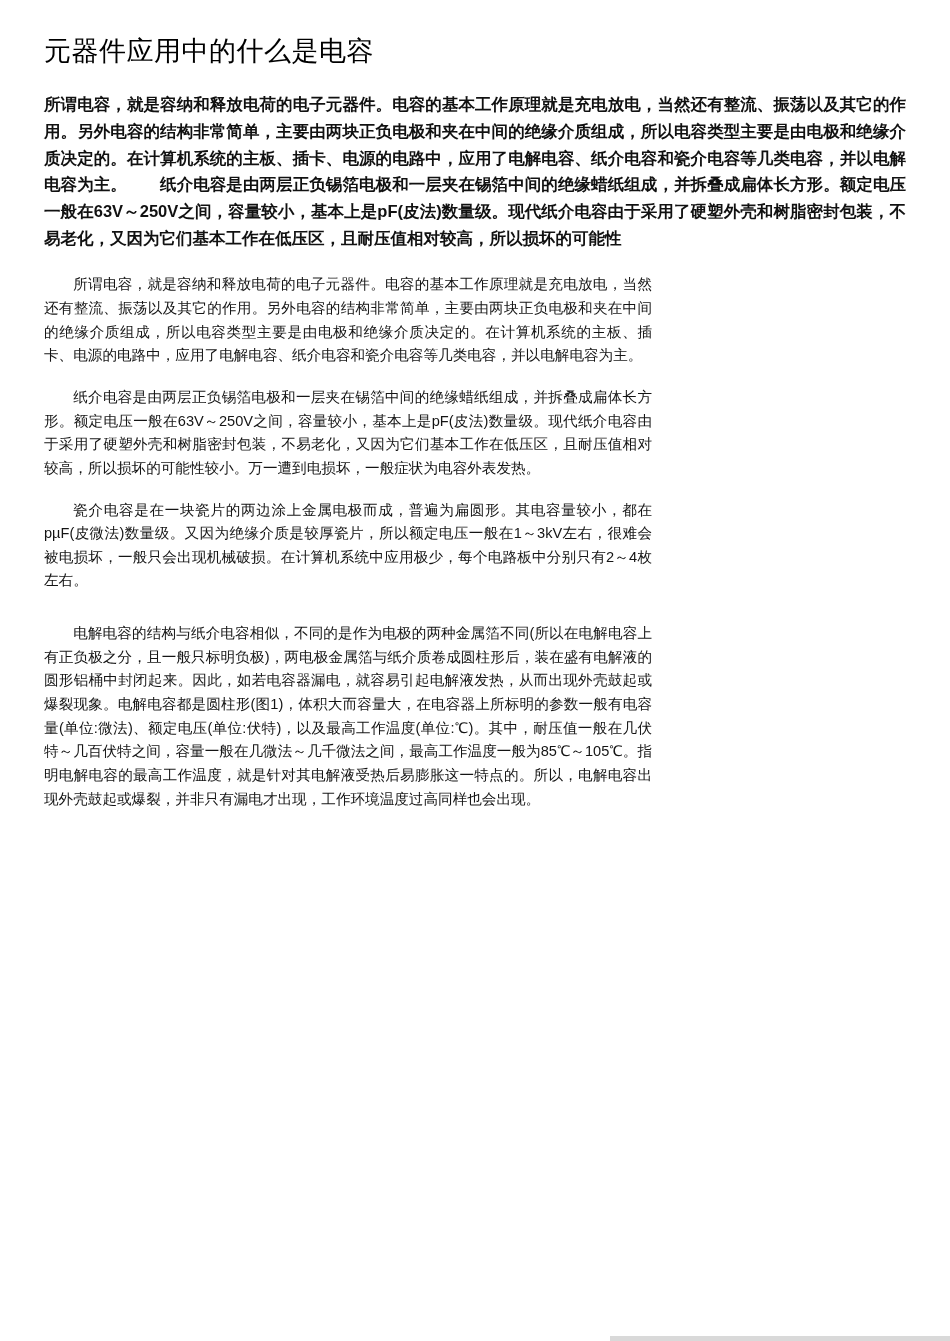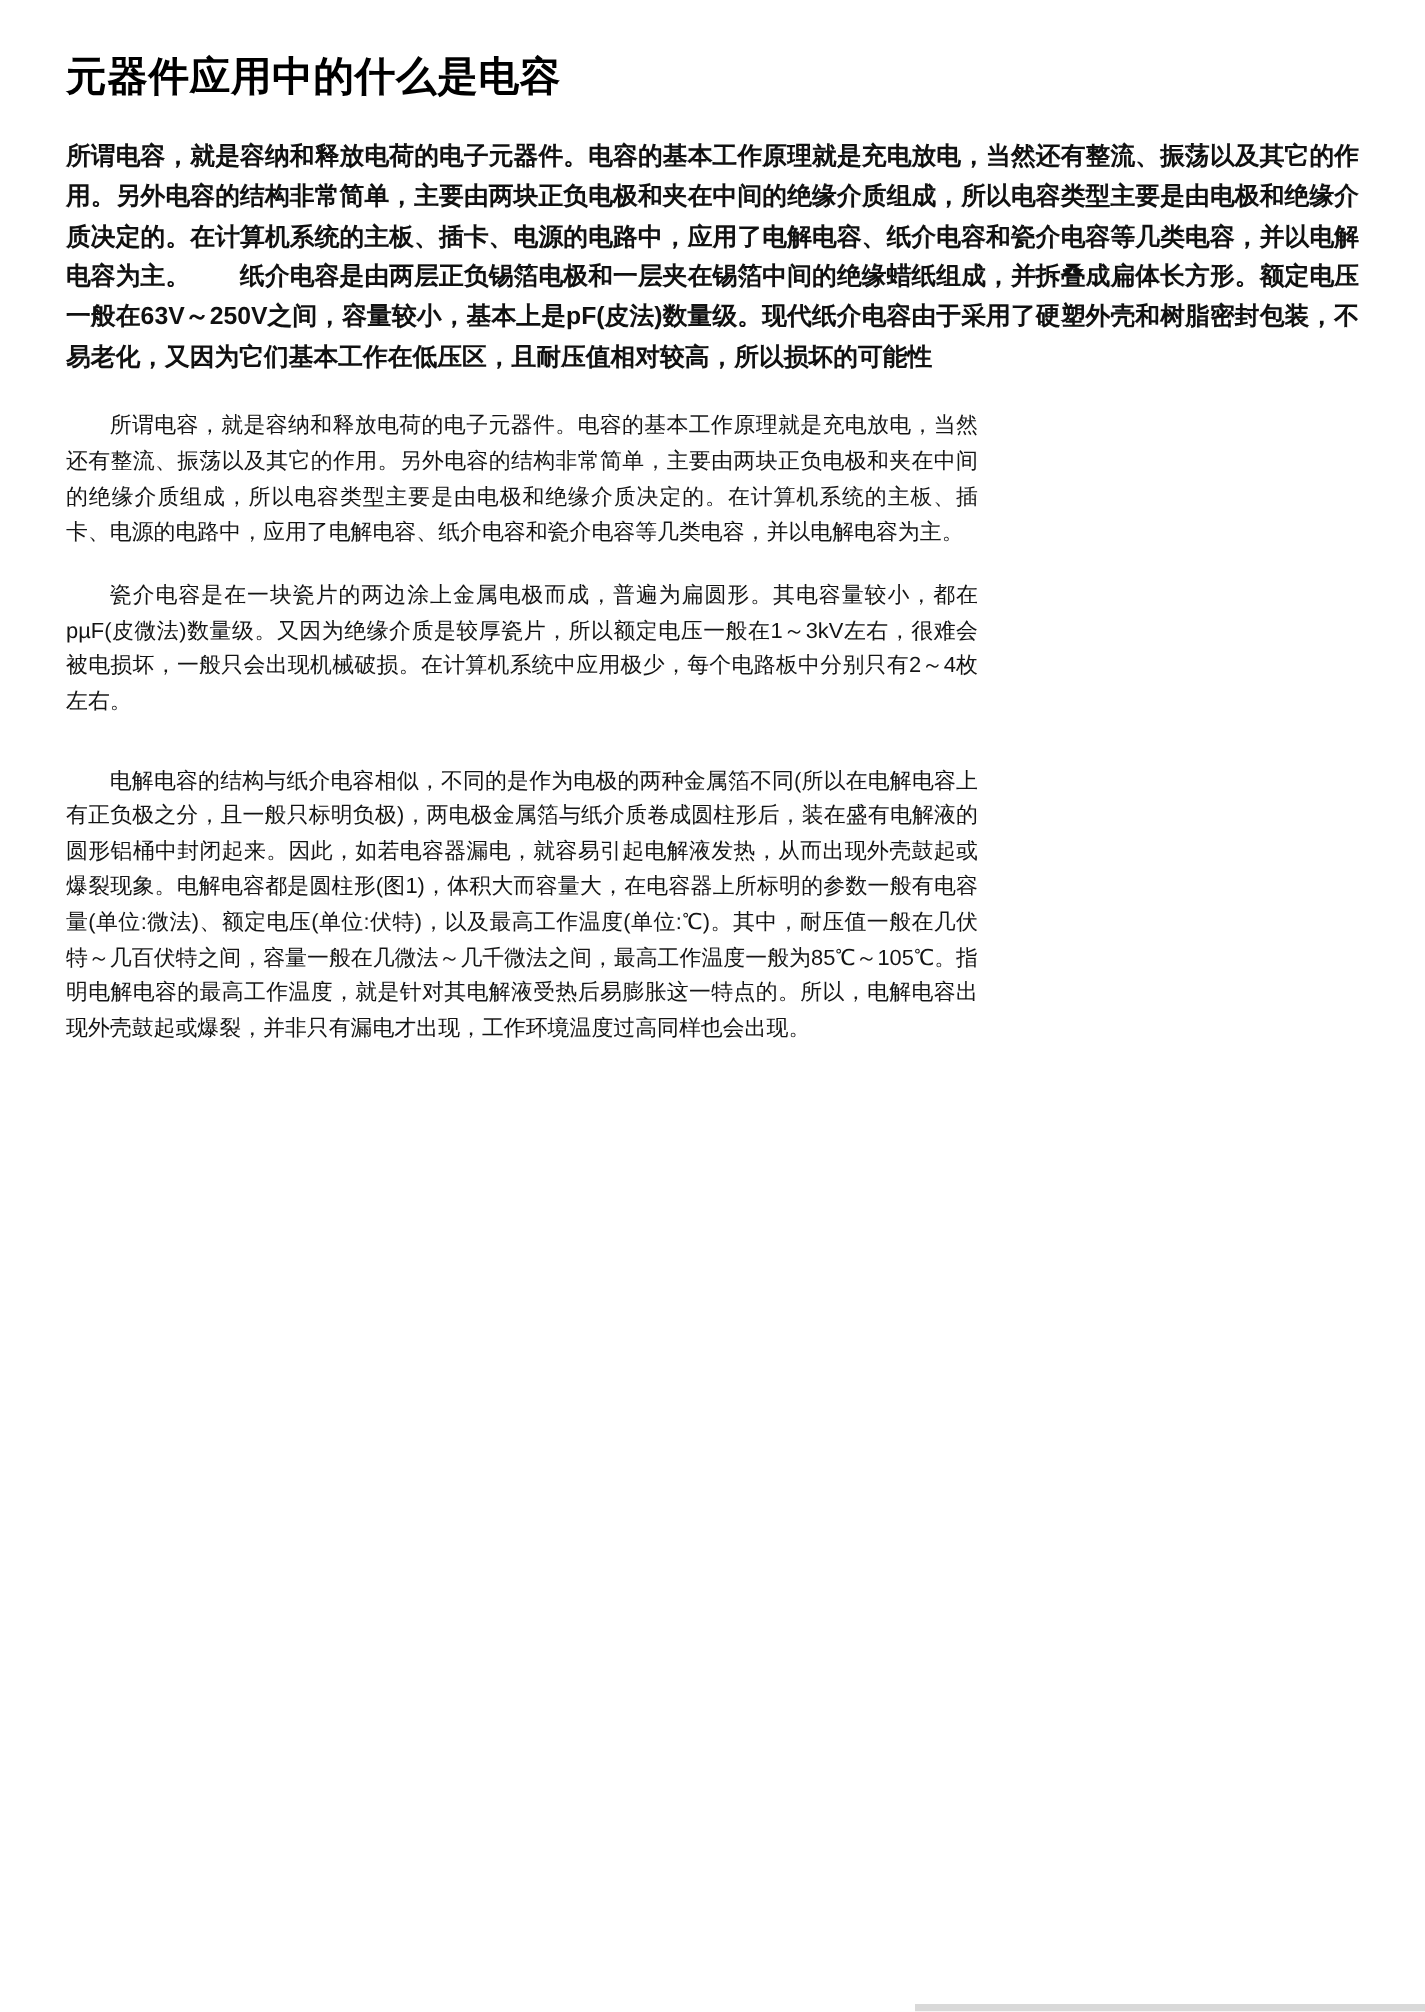--- a/index.html
+++ b/index.html
@@ -17,21 +17,21 @@
   .page {
     width: 950px;
     min-height: 1341px;
     box-sizing: border-box;
     padding: 34px 44px 0 44px;
     position: relative;
     background: #ffffff;
   }
   .doc-title {
     font-size: 27px;
-    font-weight: bold;
+    font-weight: normal;
     line-height: 1.3;
     margin: 0 0 22px 0;
     letter-spacing: 0.5px;
     color: #000000;
   }
   .lead {
     font-size: 16.5px;
     line-height: 1.62;
     font-weight: bold;
     margin: 0 0 22px 0;
@@ -77,20 +77,21 @@
 <body>
 
 <div class="page">
 
   <h1 class="doc-title">元器件应用中的什么是电容</h1>
 
   <p class="lead">所谓电容，就是容纳和释放电荷的电子元器件。电容的基本工作原理就是充电放电，当然还有整流、振荡以及其它的作用。另外电容的结构非常简单，主要由两块正负电极和夹在中间的绝缘介质组成，所以电容类型主要是由电极和绝缘介质决定的。在计算机系统的主板、插卡、电源的电路中，应用了电解电容、纸介电容和瓷介电容等几类电容，并以电解电容为主。　　纸介电容是由两层正负锡箔电极和一层夹在锡箔中间的绝缘蜡纸组成，并拆叠成扁体长方形。额定电压一般在63V～250V之间，容量较小，基本上是pF(皮法)数量级。现代纸介电容由于采用了硬塑外壳和树脂密封包装，不易老化，又因为它们基本工作在低压区，且耐压值相对较高，所以损坏的可能性</p>
 
   <div class="body-block">
     <p class="para">所谓电容，就是容纳和释放电荷的电子元器件。电容的基本工作原理就是充电放电，当然还有整流、振荡以及其它的作用。另外电容的结构非常简单，主要由两块正负电极和夹在中间的绝缘介质组成，所以电容类型主要是由电极和绝缘介质决定的。在计算机系统的主板、插卡、电源的电路中，应用了电解电容、纸介电容和瓷介电容等几类电容，并以电解电容为主。</p>
+    <p class="para">纸介电容是由两层正负锡箔电极和一层夹在锡箔中间的绝缘蜡纸组成，并拆叠成扁体长方形。额定电压一般在63V～250V之间，容量较小，基本上是pF(皮法)数量级。现代纸介电容由于采用了硬塑外壳和树脂密封包装，不易老化，又因为它们基本工作在低压区，且耐压值相对较高，所以损坏的可能性较小。万一遭到电损坏，一般症状为电容外表发热。</p>
     <p class="para">瓷介电容是在一块瓷片的两边涂上金属电极而成，普遍为扁圆形。其电容量较小，都在pµF(皮微法)数量级。又因为绝缘介质是较厚瓷片，所以额定电压一般在1～3kV左右，很难会被电损坏，一般只会出现机械破损。在计算机系统中应用极少，每个电路板中分别只有2～4枚左右。</p>
     <p class="para last">电解电容的结构与纸介电容相似，不同的是作为电极的两种金属箔不同(所以在电解电容上有正负极之分，且一般只标明负极)，两电极金属箔与纸介质卷成圆柱形后，装在盛有电解液的圆形铝桶中封闭起来。因此，如若电容器漏电，就容易引起电解液发热，从而出现外壳鼓起或爆裂现象。电解电容都是圆柱形(图1)，体积大而容量大，在电容器上所标明的参数一般有电容量(单位:微法)、额定电压(单位:伏特)，以及最高工作温度(单位:℃)。其中，耐压值一般在几伏特～几百伏特之间，容量一般在几微法～几千微法之间，最高工作温度一般为85℃～105℃。指明电解电容的最高工作温度，就是针对其电解液受热后易膨胀这一特点的。所以，电解电容出现外壳鼓起或爆裂，并非只有漏电才出现，工作环境温度过高同样也会出现。</p>
   </div>
 
   <div class="footer-strip"></div>
   <div class="footer-bar"></div>
 
 </div>
 
 </body></html>

